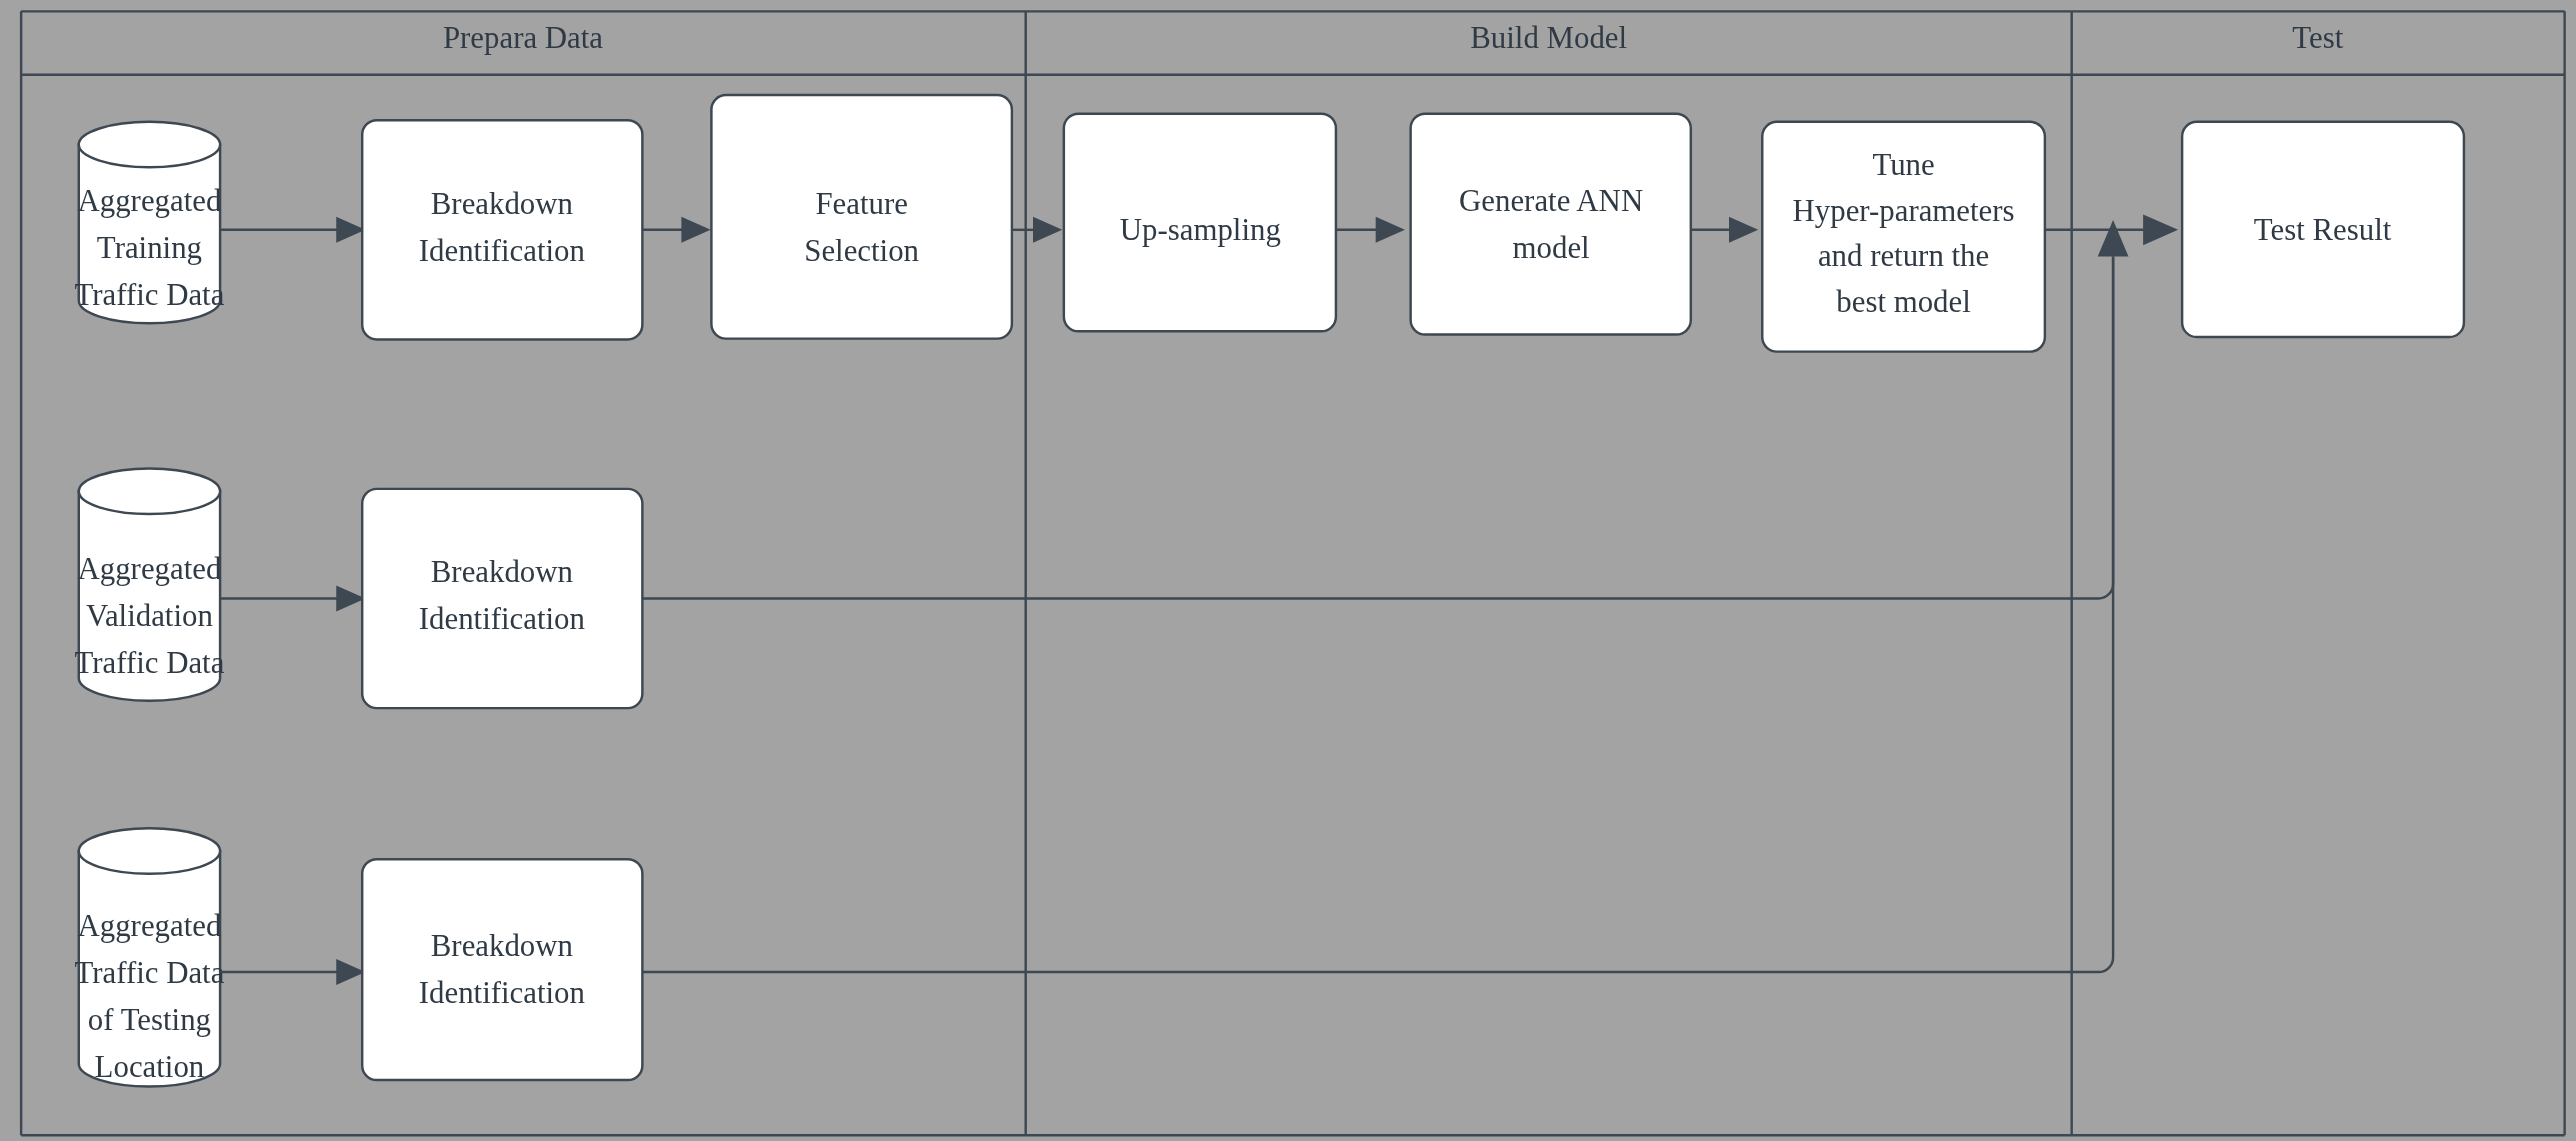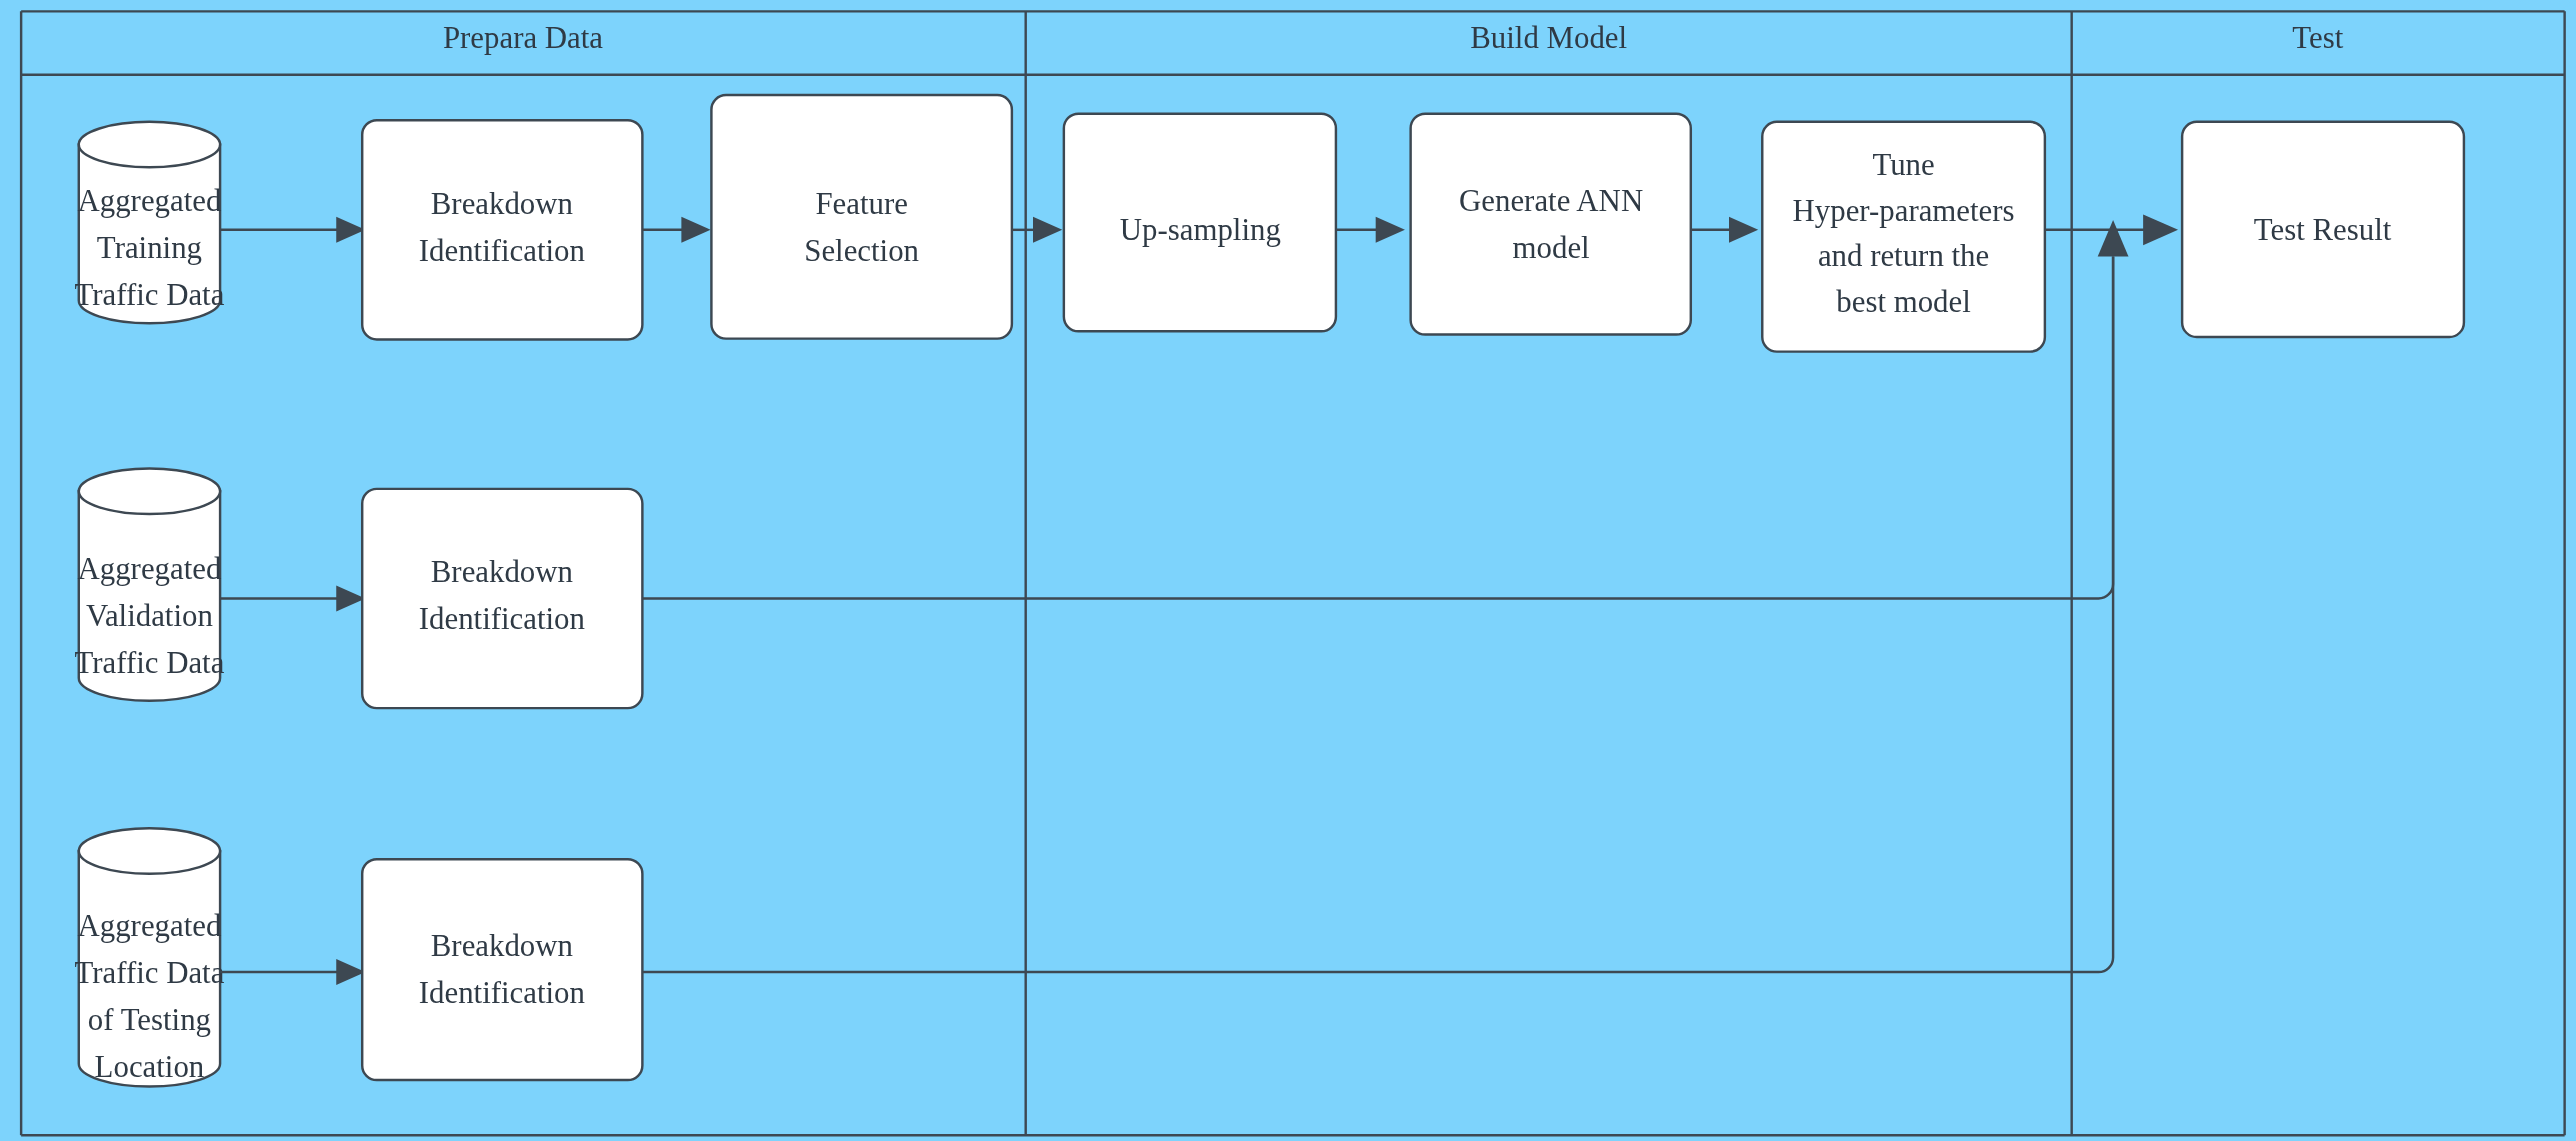--- a/index.html
+++ b/index.html
@@ -7,21 +7,21 @@
     padding: 0;
     background: #ffffff;
   }
   body {
     font-family: "Liberation Serif", "DejaVu Serif", serif;
   }
   #canvas {
     position: relative;
     width: 2576px;
     height: 1141px;
-    background: #7dd3fc;
+    background: #a3a3a3;
     overflow: hidden;
   }
   svg.diagram {
     position: absolute;
     top: 0;
     left: 0;
     width: 2576px;
     height: 1141px;
   }
   .frame-line {

